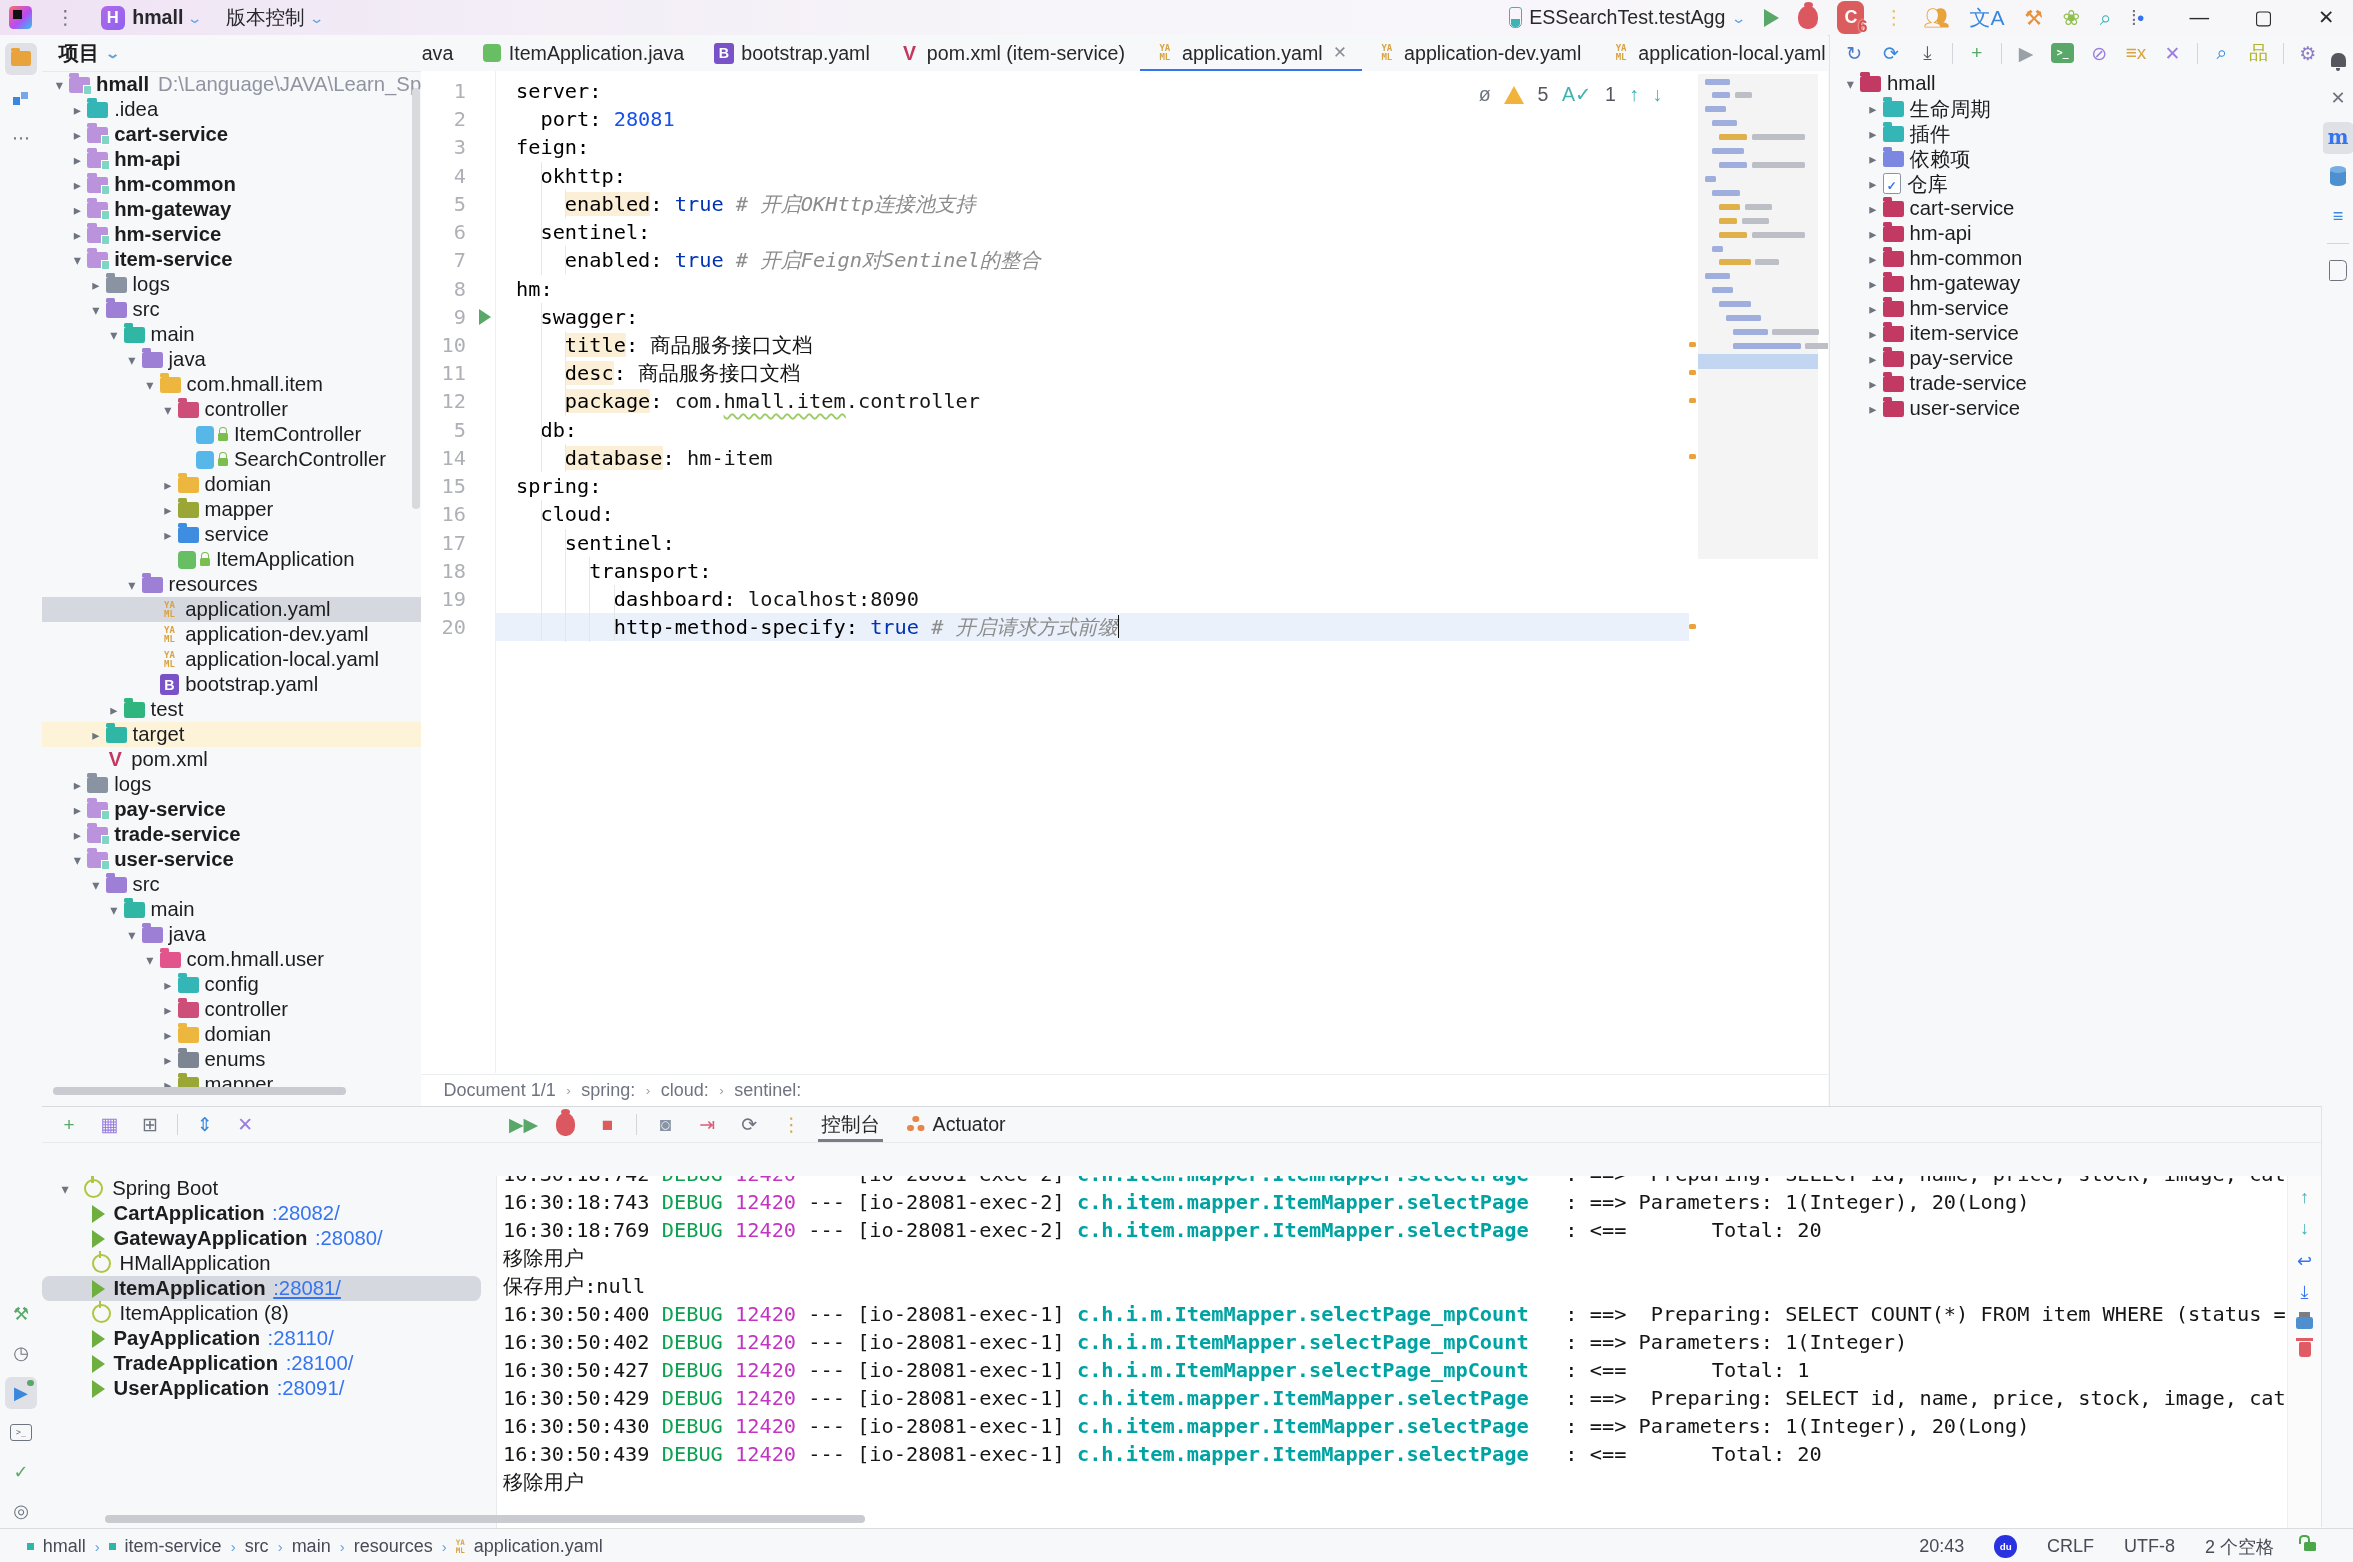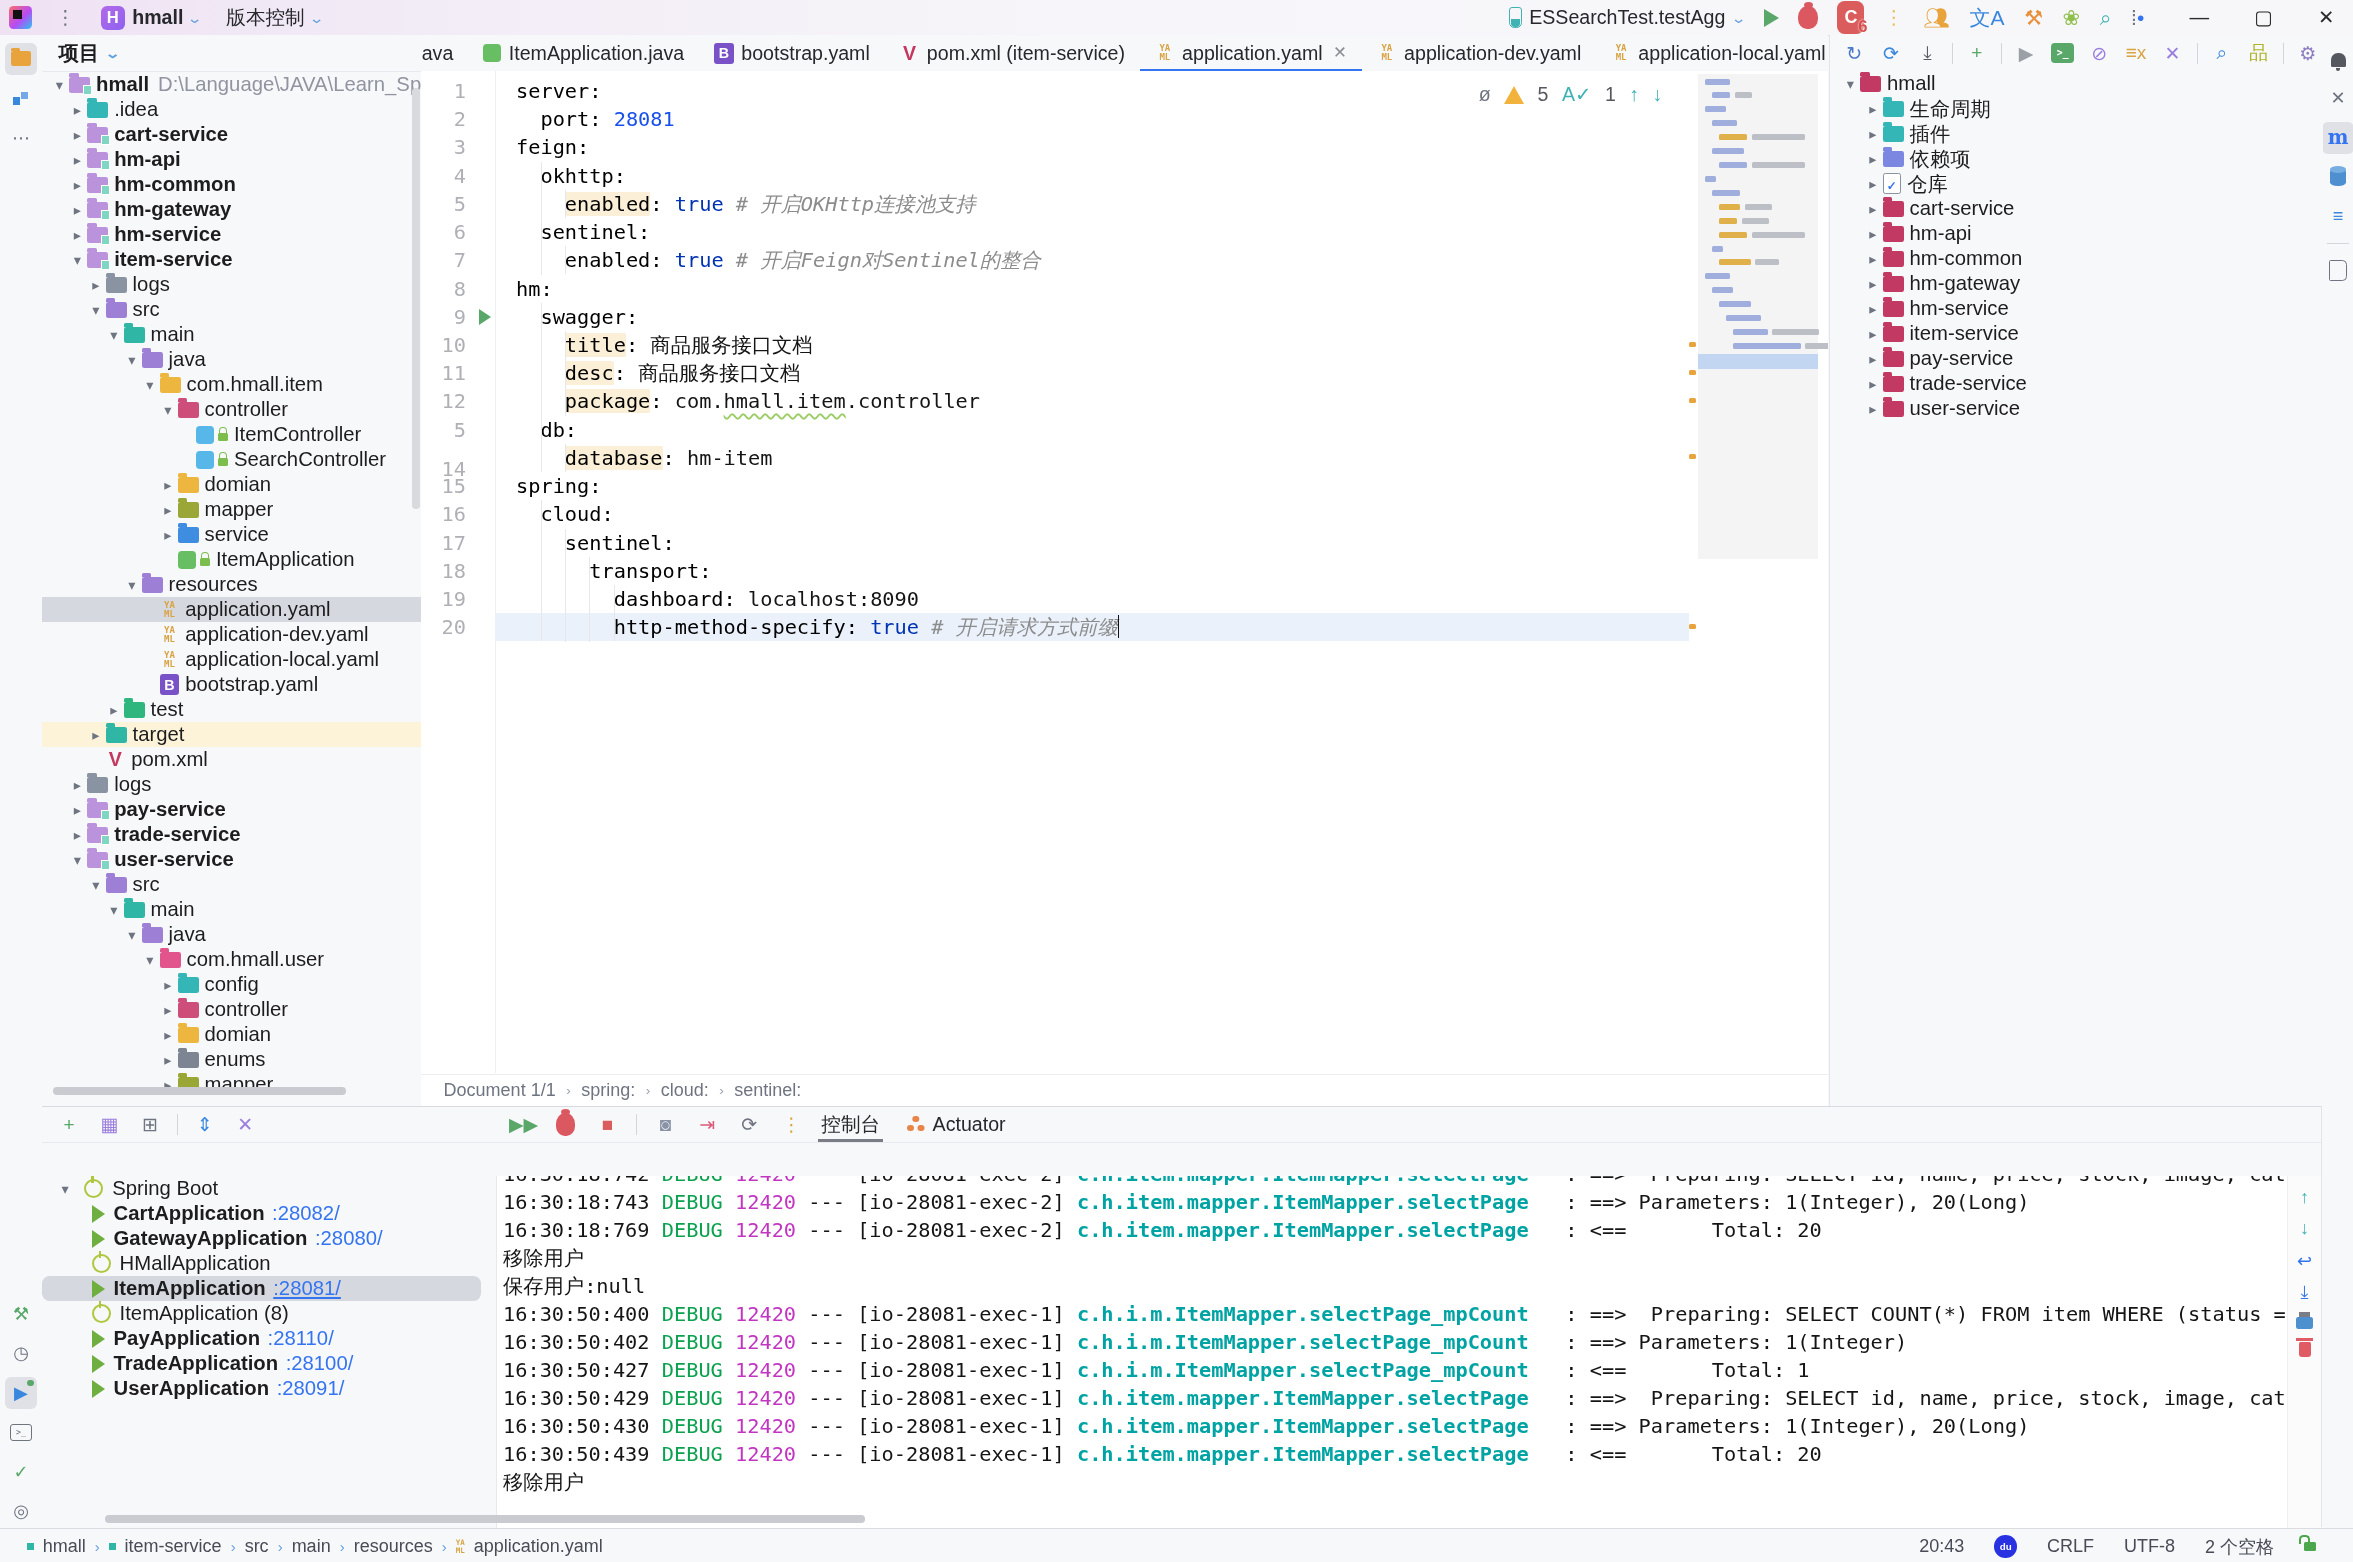--- a/index.html
+++ b/index.html
@@ -514,21 +514,21 @@
           <div class="gut-ln" style="top: 119px;">5</div>
           <div class="gut-ln" style="top: 147px;">6</div>
           <div class="gut-ln" style="top: 175px;">7</div>
           <div class="gut-ln" style="top: 204px;">8</div>
           <div class="gut-ln" style="top: 232px;">9</div>
           <div class="gut-run" style="top: 238px;"></div>
           <div class="gut-ln" style="top: 260px;">10</div>
           <div class="gut-ln" style="top: 288px;">11</div>
           <div class="gut-ln" style="top: 316px;">12</div>
           <div class="gut-ln" style="top: 345px;">5</div>
-          <div class="gut-ln" style="top: 384px;">14</div>
+          <div class="gut-ln" style="top: 373px;">14</div>
           <div class="gut-ln" style="top: 401px;">15</div>
           <div class="gut-ln" style="top: 429px;">16</div>
           <div class="gut-ln" style="top: 458px;">17</div>
           <div class="gut-ln" style="top: 486px;">18</div>
           <div class="gut-ln" style="top: 514px;">19</div>
           <div class="gut-ln" style="top: 542px;">20</div>
         </div>
       <div class="code-area" id="code-area"><div class="cline" style="top: 6px;"><span class="v"></span><span class="k">server</span><span class="k">:</span></div><div class="cline" style="top: 34px;"><span class="v">  </span><span class="k">port</span><span class="k">:</span><span class="v"> </span><span class="num">28081</span></div><div class="cline" style="top: 62px;"><span class="v"></span><span class="k">feign</span><span class="k">:</span></div><div class="cline" style="top: 91px;"><span class="v">  </span><span class="k">okhttp</span><span class="k">:</span></div><div class="cline" style="top: 119px;"><span class="v">    </span><span class="k khl">enabled</span><span class="k">:</span><span class="v"> </span><span class="bool">true</span><span class="cm"> # 开启OKHttp连接池支持</span></div><div class="cline" style="top: 147px;"><span class="v">  </span><span class="k">sentinel</span><span class="k">:</span></div><div class="cline" style="top: 175px;"><span class="v">    </span><span class="k">enabled</span><span class="k">:</span><span class="v"> </span><span class="bool">true</span><span class="cm"> # 开启Feign对Sentinel的整合</span></div><div class="cline" style="top: 204px;"><span class="v"></span><span class="k">hm</span><span class="k">:</span></div><div class="cline" style="top: 232px;"><span class="v">  </span><span class="k">swagger</span><span class="k">:</span></div><div class="cline" style="top: 260px;"><span class="v">    </span><span class="k khl">title</span><span class="k">:</span><span class="v"> </span><span class="v">商品服务接口文档</span></div><div class="cline" style="top: 288px;"><span class="v">    </span><span class="k khl">desc</span><span class="k">:</span><span class="v"> </span><span class="v">商品服务接口文档</span></div><div class="cline" style="top: 316px;"><span class="v">    </span><span class="k khl">package</span><span class="k">:</span><span class="v"> </span><span class="v">com.</span><span class="v wavy">hmall.item</span><span class="v">.controller</span></div><div class="cline" style="top: 345px;"><span class="v">  </span><span class="k">db</span><span class="k">:</span></div><div class="cline" style="top: 373px;"><span class="v">    </span><span class="k khl">database</span><span class="k">:</span><span class="v"> </span><span class="v">hm-item</span></div><div class="cline" style="top: 401px;"><span class="v"></span><span class="k">spring</span><span class="k">:</span></div><div class="cline" style="top: 429px;"><span class="v">  </span><span class="k">cloud</span><span class="k">:</span></div><div class="cline" style="top: 458px;"><span class="v">    </span><span class="k">sentinel</span><span class="k">:</span></div><div class="cline" style="top: 486px;"><span class="v">      </span><span class="k">transport</span><span class="k">:</span></div><div class="cline" style="top: 514px;"><span class="v">        </span><span class="k">dashboard</span><span class="k">:</span><span class="v"> </span><span class="v">localhost:8090</span></div><div class="cline cur" style="top: 542px;"><span class="v">        </span><span class="k">http-method-specify</span><span class="k">:</span><span class="v"> </span><span class="bool">true</span><span class="cm"> # 开启请求方式前缀</span><span class="caret"></span></div><div class="iguide" style="left: 46px; top: 91px; height: 113px;"></div><div class="iguide" style="left: 70px; top: 119px; height: 28px;"></div><div class="iguide" style="left: 70px; top: 175px; height: 28px;"></div><div class="iguide" style="left: 46px; top: 232px; height: 169px;"></div><div class="iguide" style="left: 70px; top: 260px; height: 85px;"></div><div class="iguide" style="left: 70px; top: 373px; height: 28px;"></div><div class="iguide" style="left: 46px; top: 429px; height: 141px;"></div><div class="iguide" style="left: 70px; top: 458px; height: 113px;"></div><div class="iguide" style="left: 94px; top: 486px; height: 85px;"></div><div class="iguide" style="left: 119px; top: 514px; height: 56px;"></div></div>
       <div class="estripe" id="estripe">
           <div class="emark" style="top: 271px;"></div>

